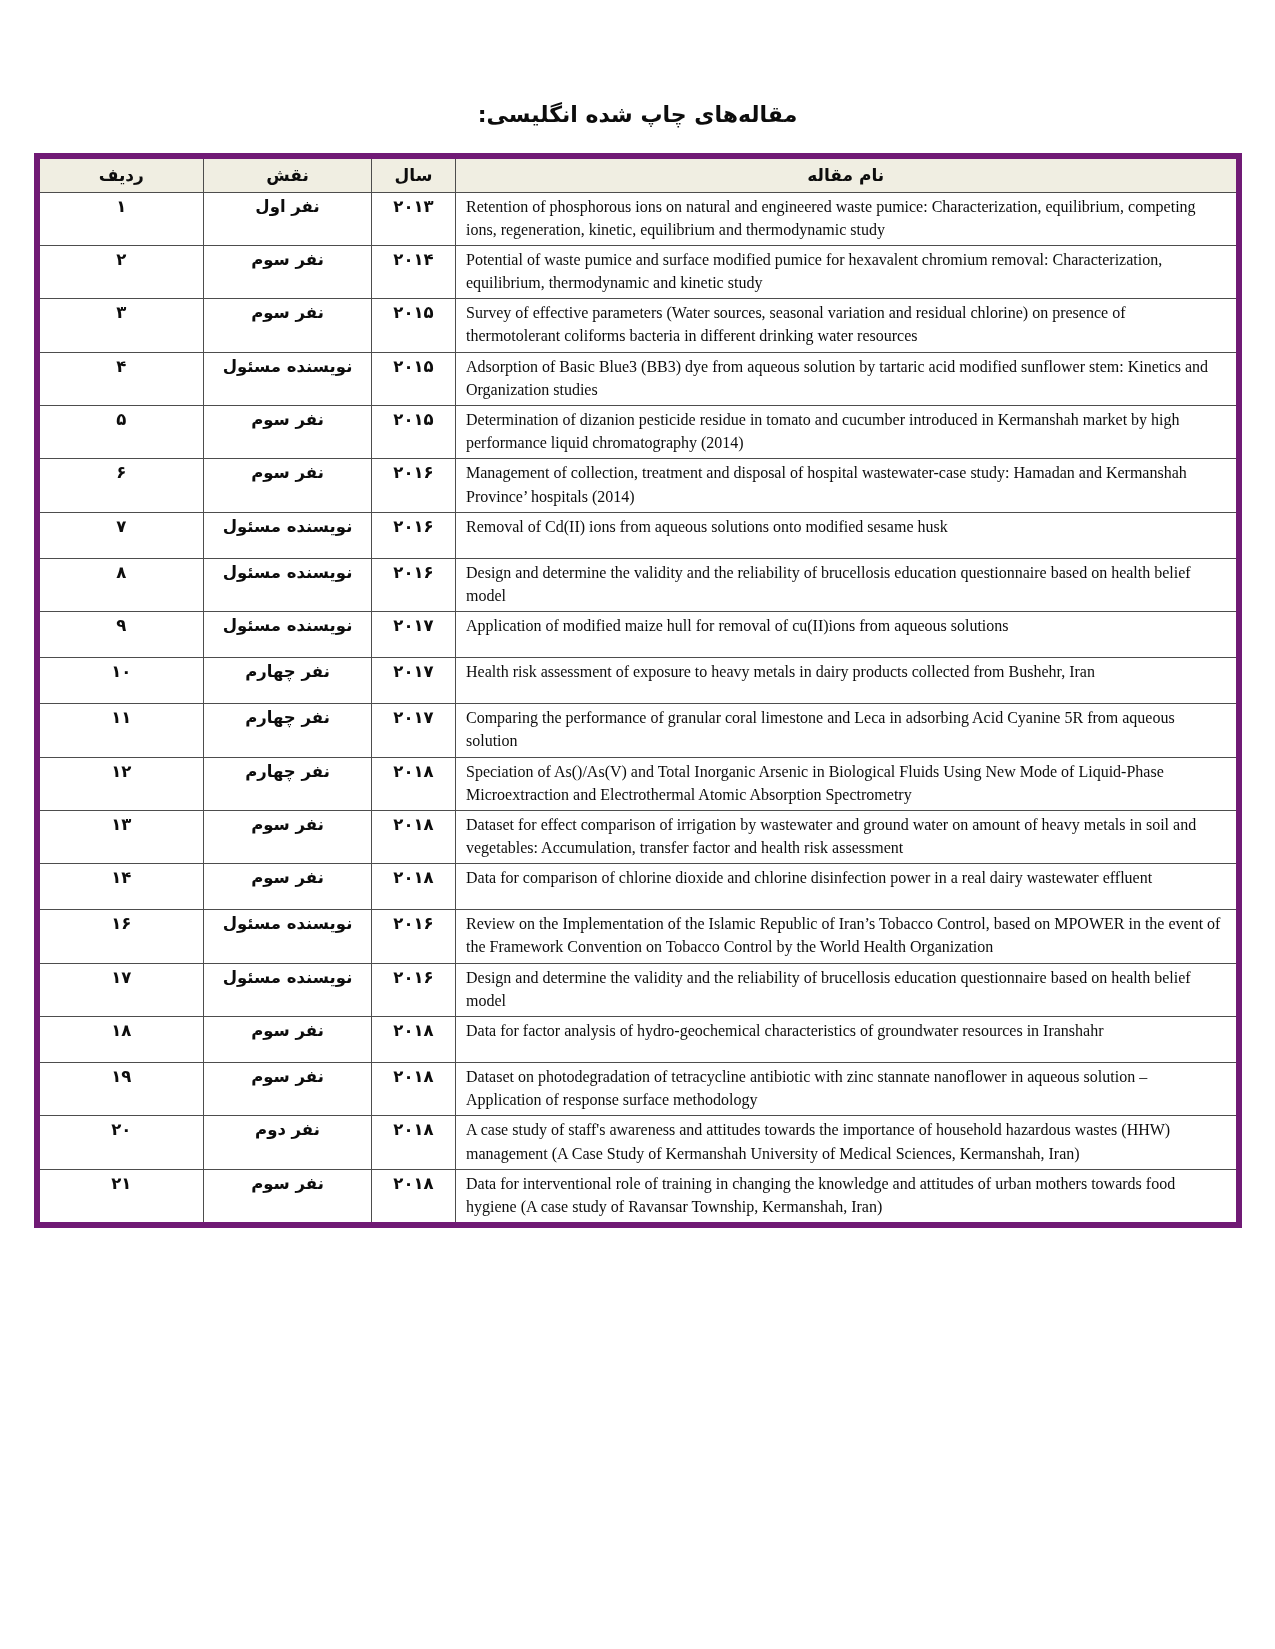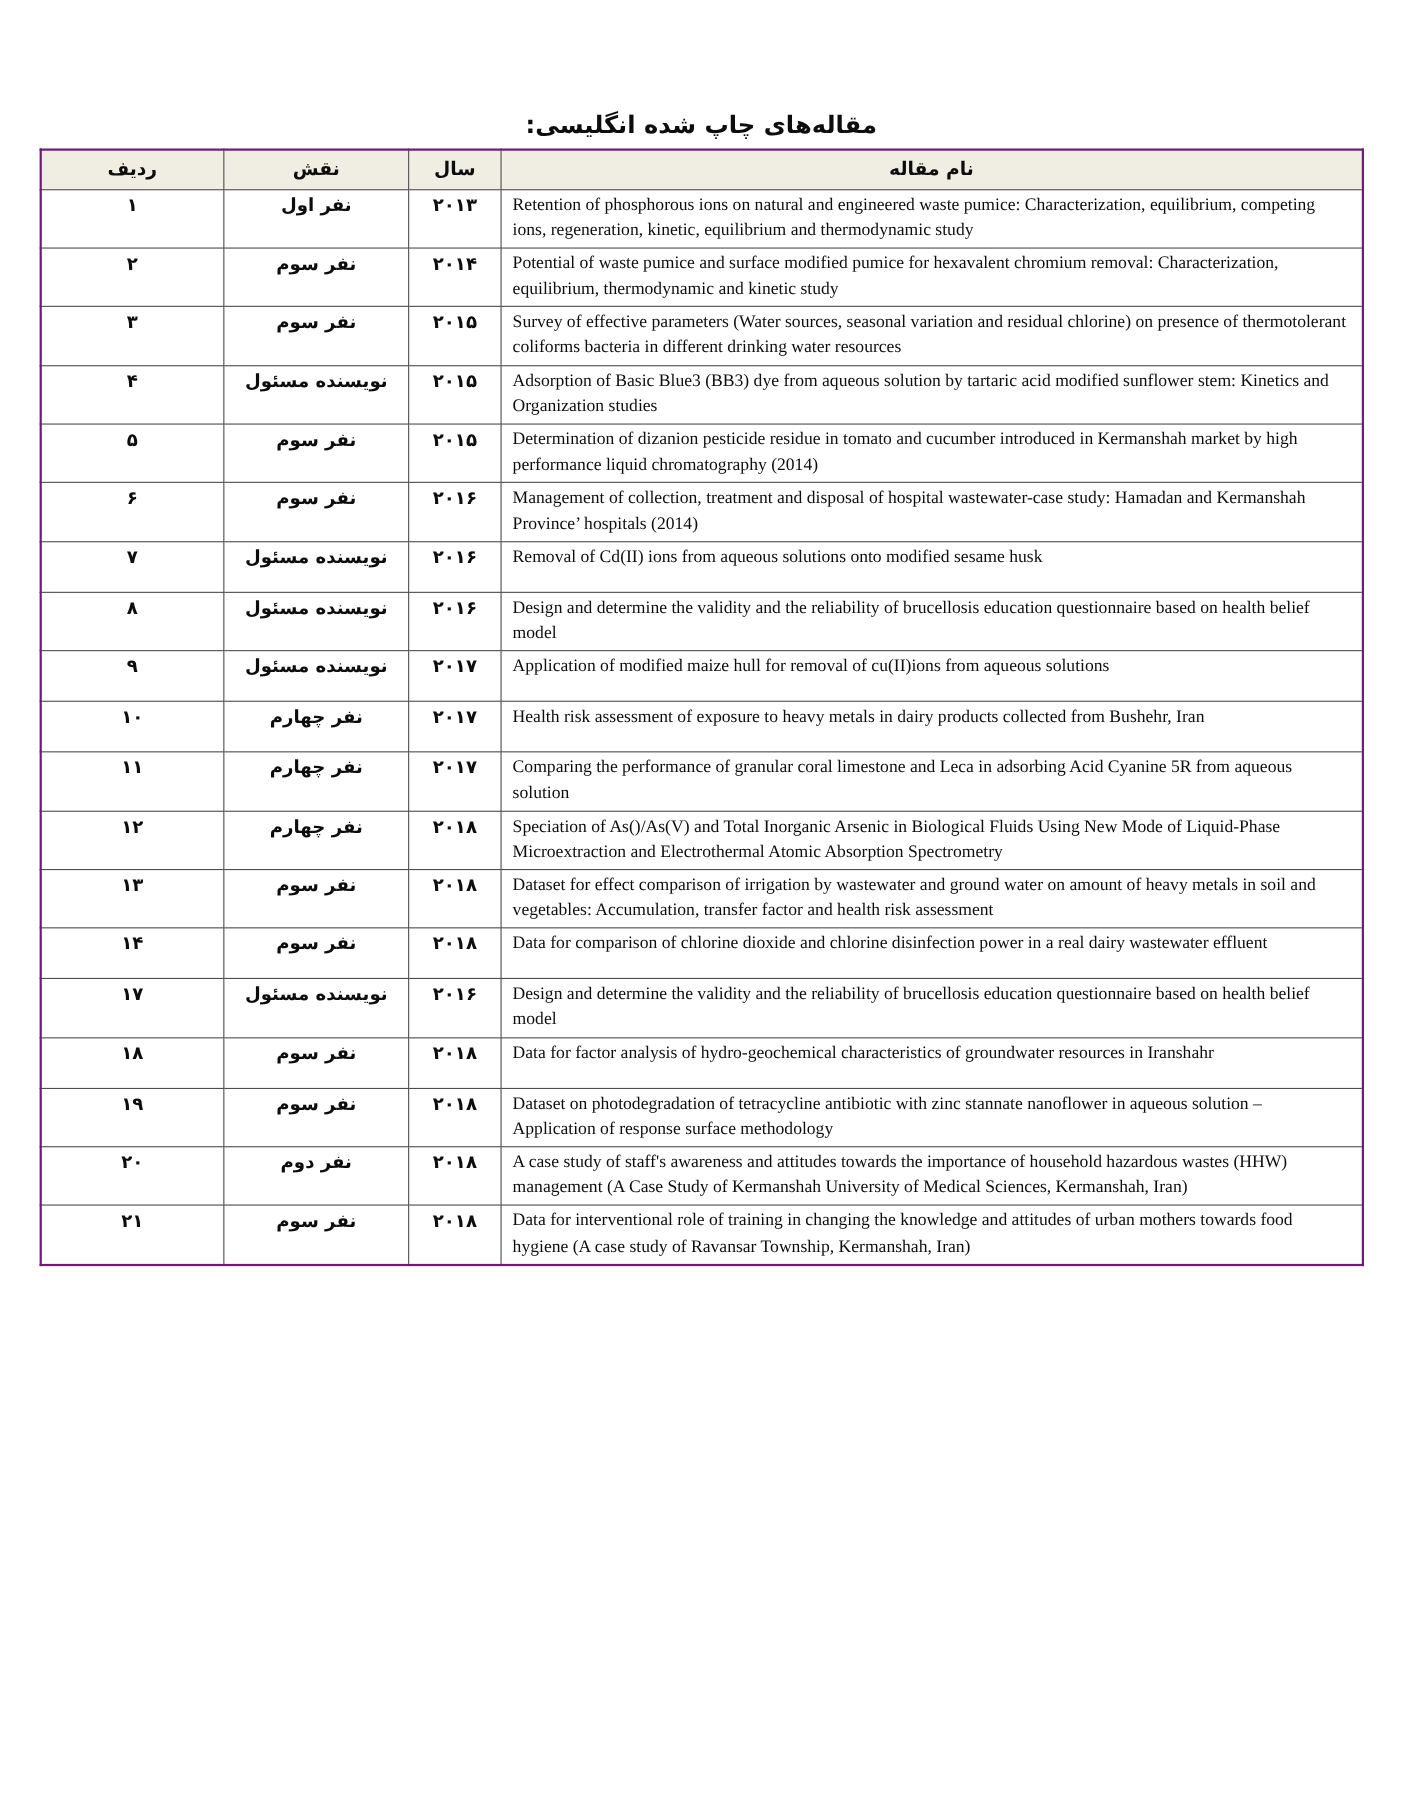--- a/index.html
+++ b/index.html
@@ -11,34 +11,34 @@
     position: relative;
     width: 1275px;
     min-height: 1649px;
     background: #ffffff;
     margin: 0 auto;
     box-sizing: border-box;
   }
   .doc-title {
     margin: 0;
     padding-top: 102px;
-    padding-bottom: 8px;
+    padding-bottom: 26px;
     text-align: center;
     direction: rtl;
     font-family: "DejaVu Sans", sans-serif;
     font-weight: bold;
     font-size: 22px;
     color: #0d0d0d;
   }
   table.pub-table {
     width: 1202px;
     margin: 0 auto;
     border-collapse: collapse;
     table-layout: fixed;
-    border: 2px solid #701a75;
+    border: 6px solid #701a75;
   }
   .pub-table th, .pub-table td {
     border: 1px solid #4d4d4d;
     box-sizing: border-box;
   }
   .pub-table thead th {
     background: #f0eee2;
     font-family: "DejaVu Sans", sans-serif;
     font-weight: bold;
     font-size: 17px;
@@ -177,20 +177,26 @@
           <td class="year">۲۰۱۸</td>
           <td class="article">Dataset for effect comparison of irrigation by wastewater and ground water on amount of heavy metals in soil and vegetables: Accumulation, transfer factor and health risk assessment</td>
         </tr>
         <tr>
           <td class="no">۱۴</td>
           <td class="role">نفر سوم</td>
           <td class="year">۲۰۱۸</td>
           <td class="article">Data for comparison of chlorine dioxide and chlorine disinfection power in a real dairy wastewater effluent</td>
         </tr>
         <tr>
+          <td class="no">۱۶</td>
+          <td class="role">نویسنده مسئول</td>
+          <td class="year">۲۰۱۶</td>
+          <td class="article">Review on the Implementation of the Islamic Republic of Iran’s Tobacco Control, based on MPOWER in the event of the Framework Convention on Tobacco Control by the World Health Organization</td>
+        </tr>
+        <tr>
           <td class="no">۱۷</td>
           <td class="role">نویسنده مسئول</td>
           <td class="year">۲۰۱۶</td>
           <td class="article">Design and determine the validity and the reliability of brucellosis education questionnaire based on health belief model</td>
         </tr>
         <tr>
           <td class="no">۱۸</td>
           <td class="role">نفر سوم</td>
           <td class="year">۲۰۱۸</td>
           <td class="article">Data for factor analysis of hydro-geochemical characteristics of groundwater resources in Iranshahr</td>

